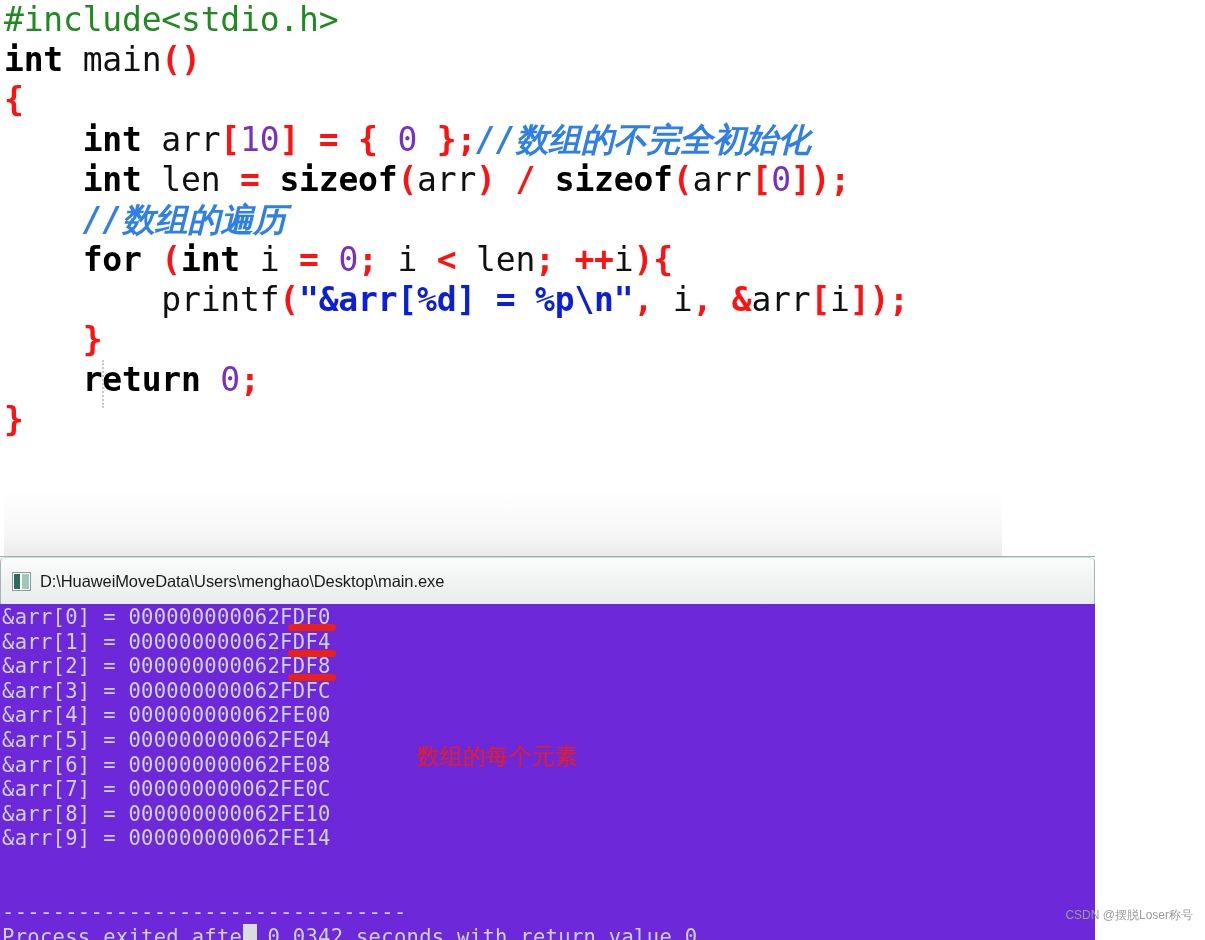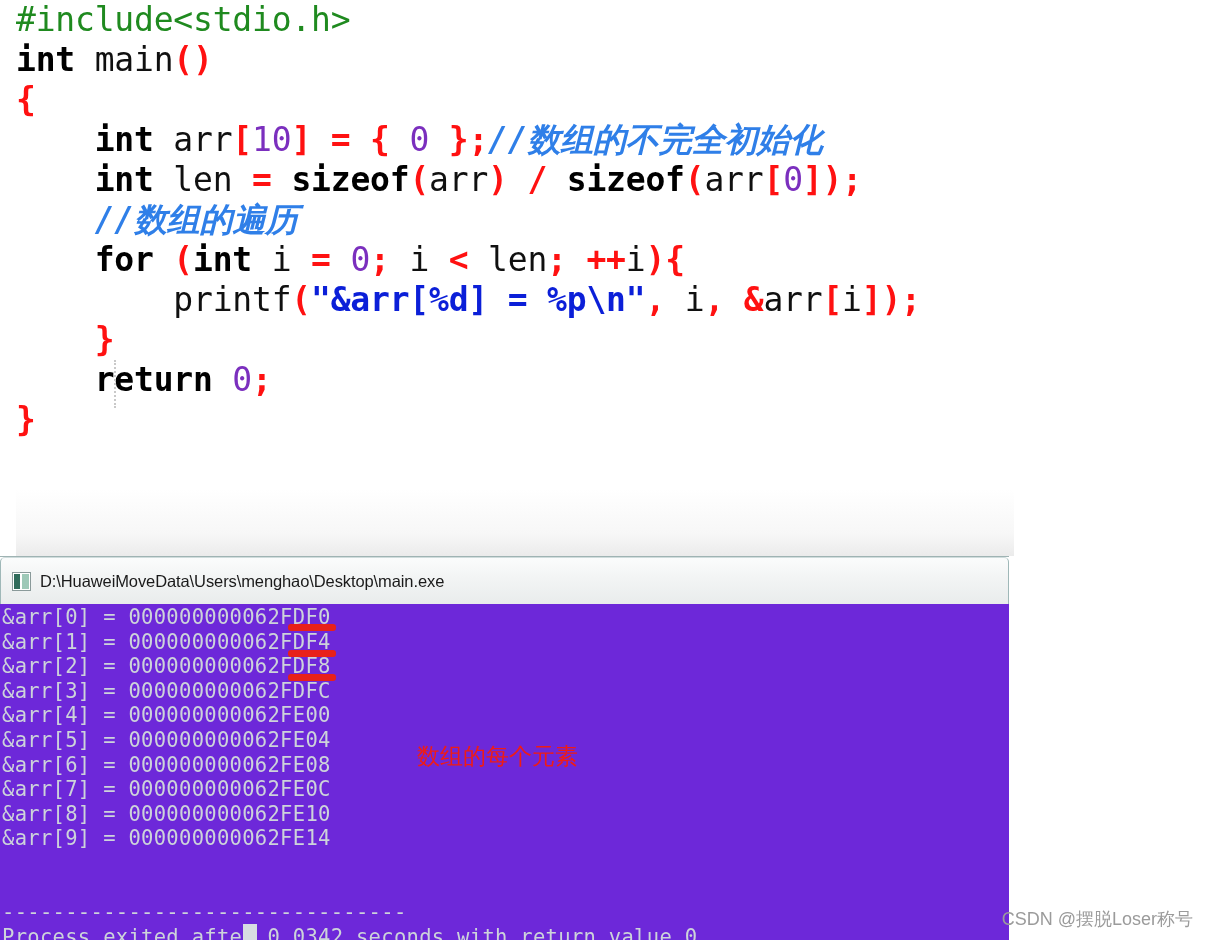--- a/index.html
+++ b/index.html
@@ -11,21 +11,21 @@
     width: 1205px;
     height: 940px;
     overflow: hidden;
     background: #ffffff;
     font-family: "Liberation Sans", sans-serif;
   }
 
   
   #editor-pane {
     position: absolute;
-    left: 16px;
+    left: 4px;
     top: 0;
     width: 998px;
     height: 556px;
     background: linear-gradient(to bottom, #ffffff 0%, #ffffff 88%, #f7f7f7 96%, #ebebeb 100%);
     overflow: hidden;
   }
   #code-block {
     position: absolute;
     left: 0;
     top: 0;
@@ -59,21 +59,21 @@
     width: 1px;
     height: 48px;
     border-left: 2px dotted #c9c9c9;
   }
 
   
   #console-window {
     position: absolute;
     left: 0;
     top: 556px;
-    width: 1009px;
+    width: 1095px;
     height: 384px;
     overflow: hidden;
     border-top: 1px solid #9fb3b3;
   }
   #console-titlebar {
     position: relative;
     height: 47px;
     background: linear-gradient(to bottom, #fbfcfc 0%, #f2f4f4 45%, #e9ecec 100%);
     border-left: 1px solid #9fb8b8;
     border-right: 1px solid #9fb8b8;
@@ -160,21 +160,21 @@
     width: 14px;
     height: 16px;
     background: #d8dde2;
   }
 
   #watermark {
     position: absolute;
     right: 12px;
     top: 907px;
     font-family: "Liberation Sans", sans-serif;
-    font-size: 18px;
+    font-size: 12px;
     color: #9b9b9b;
     white-space: pre;
   }
 </style>
 </head>
 <body>
 
 <div id="editor-pane">
   <div id="code-block"><div class="code-line"><span class="t-pre">#include&lt;stdio.h&gt;</span></div><div class="code-line"><span class="t-kw">int</span><span class="t-plain"> main</span><span class="t-punct">()</span></div><div class="code-line"><span class="t-punct">{</span></div><div class="code-line"><span class="t-plain">    </span><span class="t-kw">int</span><span class="t-plain"> arr</span><span class="t-punct">[</span><span class="t-num">10</span><span class="t-punct">]</span><span class="t-plain"> </span><span class="t-punct">=</span><span class="t-plain"> </span><span class="t-punct">{</span><span class="t-plain"> </span><span class="t-num">0</span><span class="t-plain"> </span><span class="t-punct">};</span><span class="t-cmt">//</span><span class="t-cmt-cn">数组的不完全初始化</span></div><div class="code-line"><span class="t-plain">    </span><span class="t-kw">int</span><span class="t-plain"> len </span><span class="t-punct">=</span><span class="t-plain"> </span><span class="t-kw">sizeof</span><span class="t-punct">(</span><span class="t-plain">arr</span><span class="t-punct">)</span><span class="t-plain"> </span><span class="t-punct">/</span><span class="t-plain"> </span><span class="t-kw">sizeof</span><span class="t-punct">(</span><span class="t-plain">arr</span><span class="t-punct">[</span><span class="t-num">0</span><span class="t-punct">]);</span></div><div class="code-line"><span class="t-plain">    </span><span class="t-cmt">//</span><span class="t-cmt-cn">数组的遍历</span></div><div class="code-line"><span class="t-plain">    </span><span class="t-kw">for</span><span class="t-plain"> </span><span class="t-punct">(</span><span class="t-kw">int</span><span class="t-plain"> i </span><span class="t-punct">=</span><span class="t-plain"> </span><span class="t-num">0</span><span class="t-punct">;</span><span class="t-plain"> i </span><span class="t-punct">&lt;</span><span class="t-plain"> len</span><span class="t-punct">;</span><span class="t-plain"> </span><span class="t-punct">++</span><span class="t-plain">i</span><span class="t-punct">){</span></div><div class="code-line"><span class="t-plain">        </span><span class="t-plain">printf</span><span class="t-punct">(</span><span class="t-str">"&amp;arr[%d] = %p\n"</span><span class="t-punct">,</span><span class="t-plain"> i</span><span class="t-punct">,</span><span class="t-plain"> </span><span class="t-amp">&amp;</span><span class="t-plain">arr</span><span class="t-punct">[</span><span class="t-plain">i</span><span class="t-punct">]);</span></div><div class="code-line"><span class="t-plain">    </span><span class="t-punct">}</span></div><div class="code-line"><span class="t-plain">    </span><span class="t-kw">return</span><span class="t-plain"> </span><span class="t-num">0</span><span class="t-punct">;</span></div><div class="code-line"><span class="t-punct">}</span></div></div>
   <div class="indent-guide"></div>

